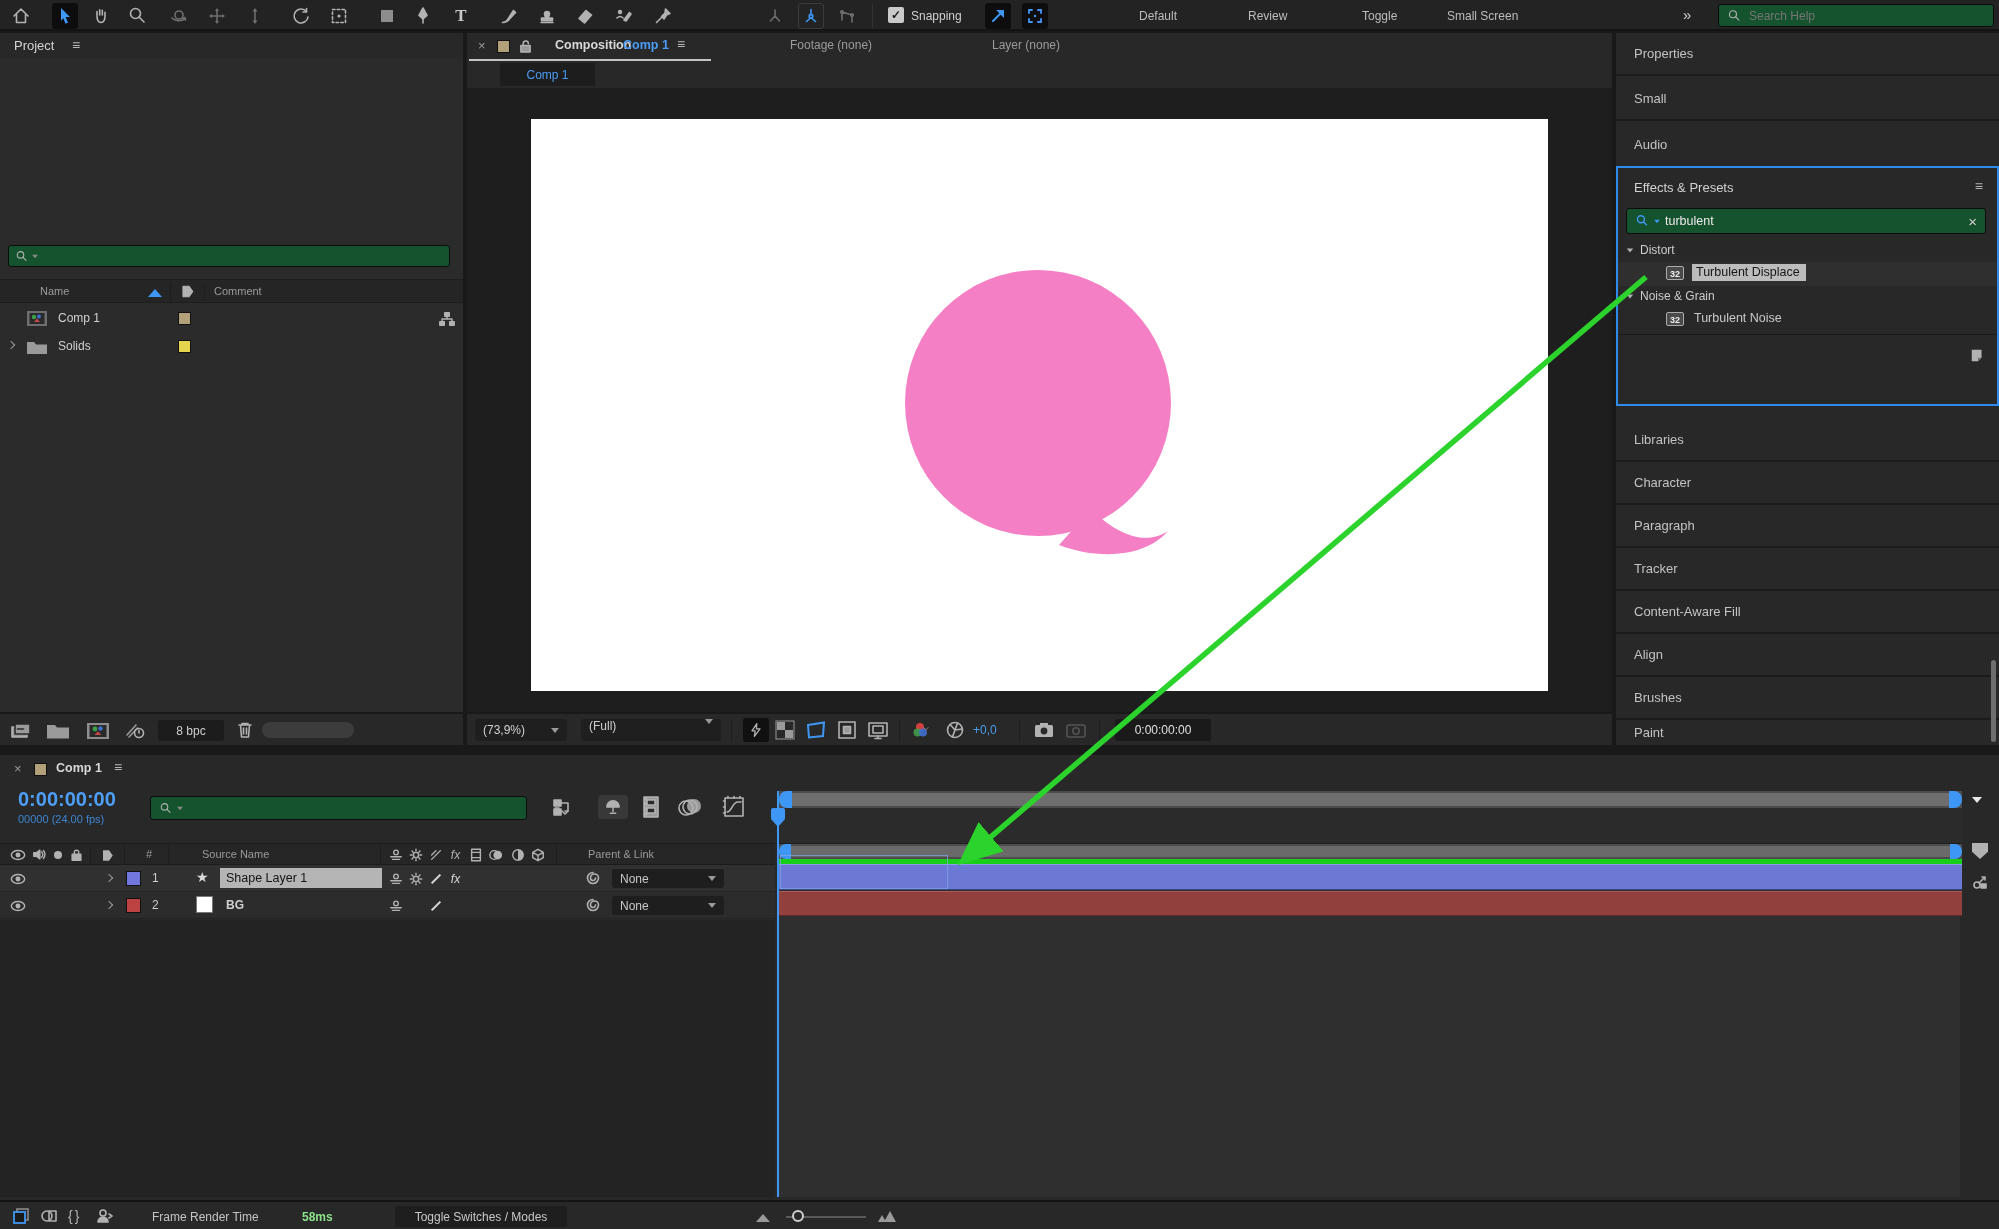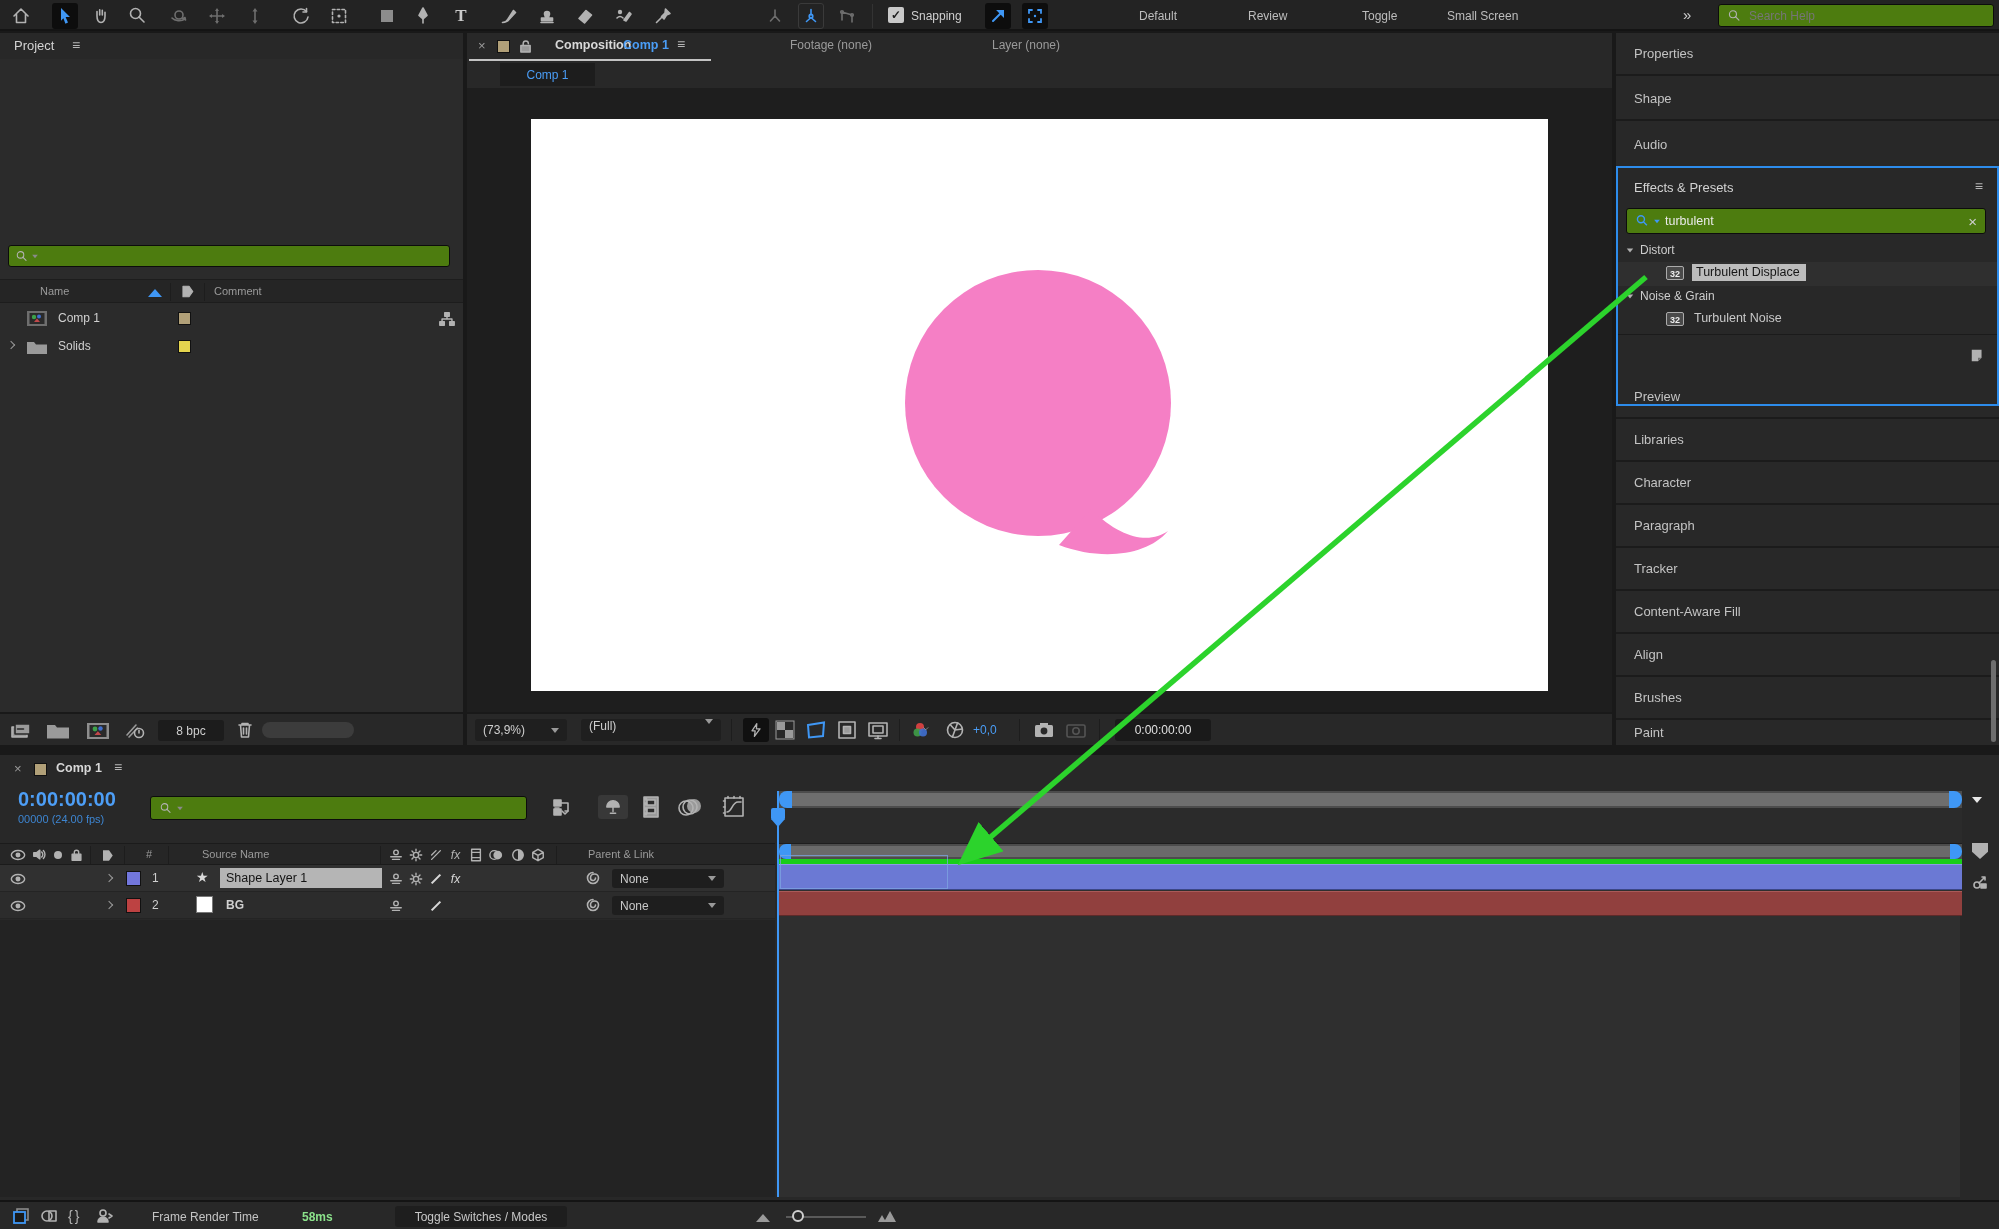--- a/index.html
+++ b/index.html
@@ -11,21 +11,21 @@
   .t11{font-size:11px}.t13{font-size:13px}
   .dim{color:#9a9a9a}.blue{color:#4a9df6}
   .bold{font-weight:bold}
   svg.ic{stroke:#b2b2b2;fill:none;stroke-width:1.6;stroke-linecap:round;stroke-linejoin:round;display:block}
   svg.icdim{stroke:#6e6e6e}
   .tool{position:absolute;top:3px;width:26px;height:26px;display:flex;align-items:center;justify-content:center;border-radius:3px}
   .tool.active{background:#0d0d0d}
   .caret{display:inline-block;width:0;height:0;border-left:4px solid transparent;border-right:4px solid transparent;border-top:5px solid #999}
   .chev{display:inline-block;width:6px;height:6px;border-right:1.6px solid #9a9a9a;border-bottom:1.6px solid #9a9a9a;transform:rotate(-45deg)}
   .tri-down{display:inline-block;width:0;height:0;border-left:5px solid transparent;border-right:5px solid transparent;border-top:6px solid #b9b9b9}
-  .inbox{background:#4d7c0f;border:1px solid #0c0c0c;border-radius:3px;color:#dcdcdc;font-family:"Liberation Sans",sans-serif;font-size:12px;outline:none}
+  .inbox{background:#14532d;border:1px solid #0c0c0c;border-radius:3px;color:#dcdcdc;font-family:"Liberation Sans",sans-serif;font-size:12px;outline:none}
   .srow{position:absolute;left:0;width:100%;height:43px;display:flex;align-items:center;padding-left:18px;font-size:13px;color:#c3c3c3;border-bottom:2px solid #1b1b1b}
   .swatch{position:absolute;width:13px;height:13px;border:1px solid #111}
   .vdiv{position:absolute;width:1px;background:#1d1d1d}
   .noneDD{position:absolute;width:112px;height:19px;background:#1e1e1e;border-radius:3px;display:flex;align-items:center;justify-content:space-between;padding:0 8px;color:#c9c9c9}
   .swslot{position:absolute;width:19px;height:19px;display:flex;align-items:center;justify-content:center}
 </style>
 </head>
 <body>
 
 <div id="root">
@@ -366,21 +366,21 @@
         <span style="color:#e0e0e0">0:00:00:00</span>
       </div>
     </div>
   </div>
 
   <div class="panel" style="left:1616px;top:33px;width:383px;height:712px;background:#282828">
     <div class="srow" style="top:0">
         <span>Properties</span>
       </div>
     <div class="srow" style="top:45px">
-        <span>Shape</span>
+        <span>Small</span>
       </div>
     <div class="srow" style="top:90px;border-bottom:none">
         <span>Audio</span>
       </div>
 
     <div class="abs" style="left:0;top:133px;width:383px;height:240px;border:2px solid #2d8ceb;background:#282828">
       <span class="t13" style="position:absolute;left:16px;top:12px;color:#d2d2d2">Effects &amp; Presets</span>
       <span style="position:absolute;right:14px;top:10px;font-size:14px;color:#b5b5b5">≡</span>
       <div class="abs inbox" style="left:8px;top:40px;width:360px;height:26px;display:flex;align-items:center;padding:0 8px;gap:4px">
         <svg width="14" height="14" viewBox="0 0 20 20" style="stroke:#3f97f5;fill:none;stroke-width:2">
@@ -409,23 +409,20 @@
         <span style="position:absolute;left:76px;top:3px;color:#c9c9c9;font-size:12.5px">Turbulent Noise</span>
       </div>
       <div class="abs" style="left:0;top:166px;width:379px;height:38px;border-top:1px solid #1b1b1b">
         <svg width="18" height="16" viewBox="0 0 20 18" style="position:absolute;right:10px;top:12px">
             <path d="M3 3 h11 v9 l-4 4 h-7 Z" fill="#b2b2b2"></path>
             <path d="M14 12 h-4 v4" fill="#6e6e6e"></path>
           </svg>
       </div>
     </div>
 
-    <div class="srow" style="top:343px">
-        <span>Preview</span>
-      </div>
     <div class="srow" style="top:386px">
         <span>Libraries</span>
       </div>
     <div class="srow" style="top:429px">
         <span>Character</span>
       </div>
     <div class="srow" style="top:472px">
         <span>Paragraph</span>
       </div>
     <div class="srow" style="top:515px">

